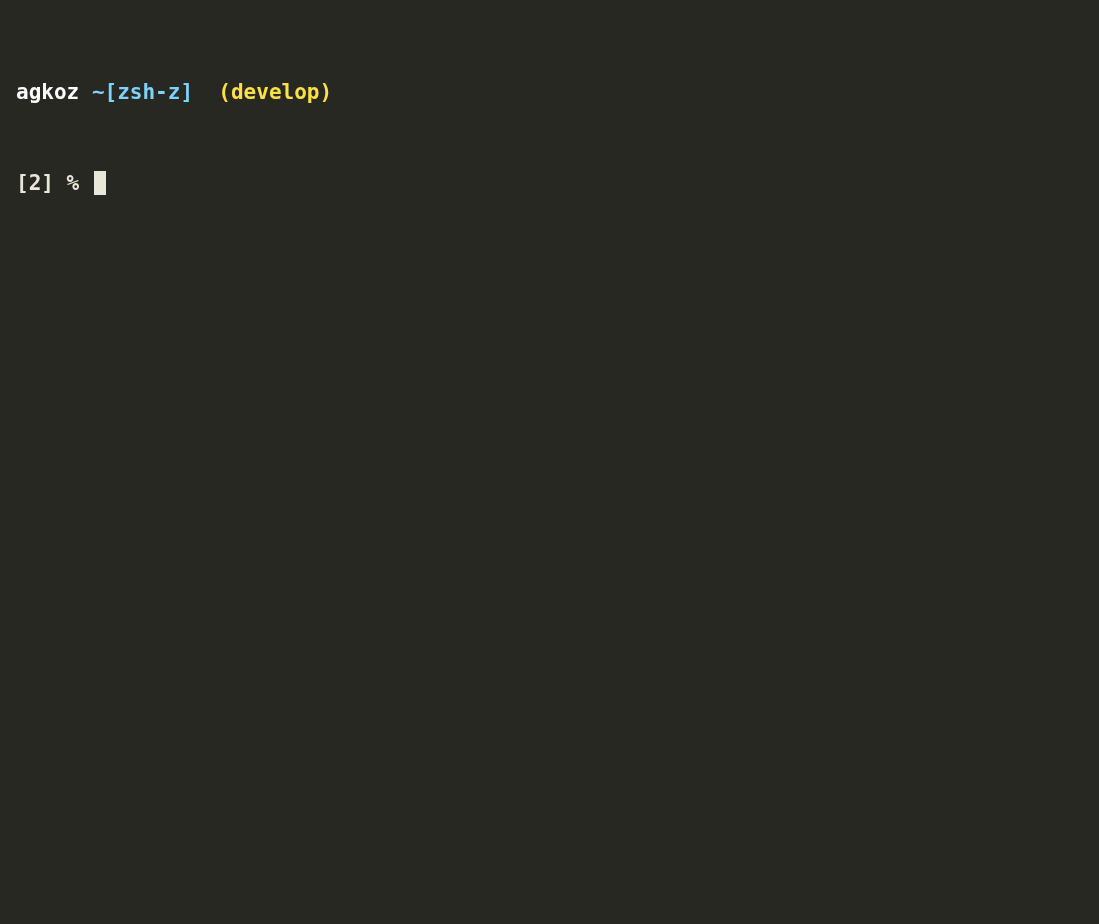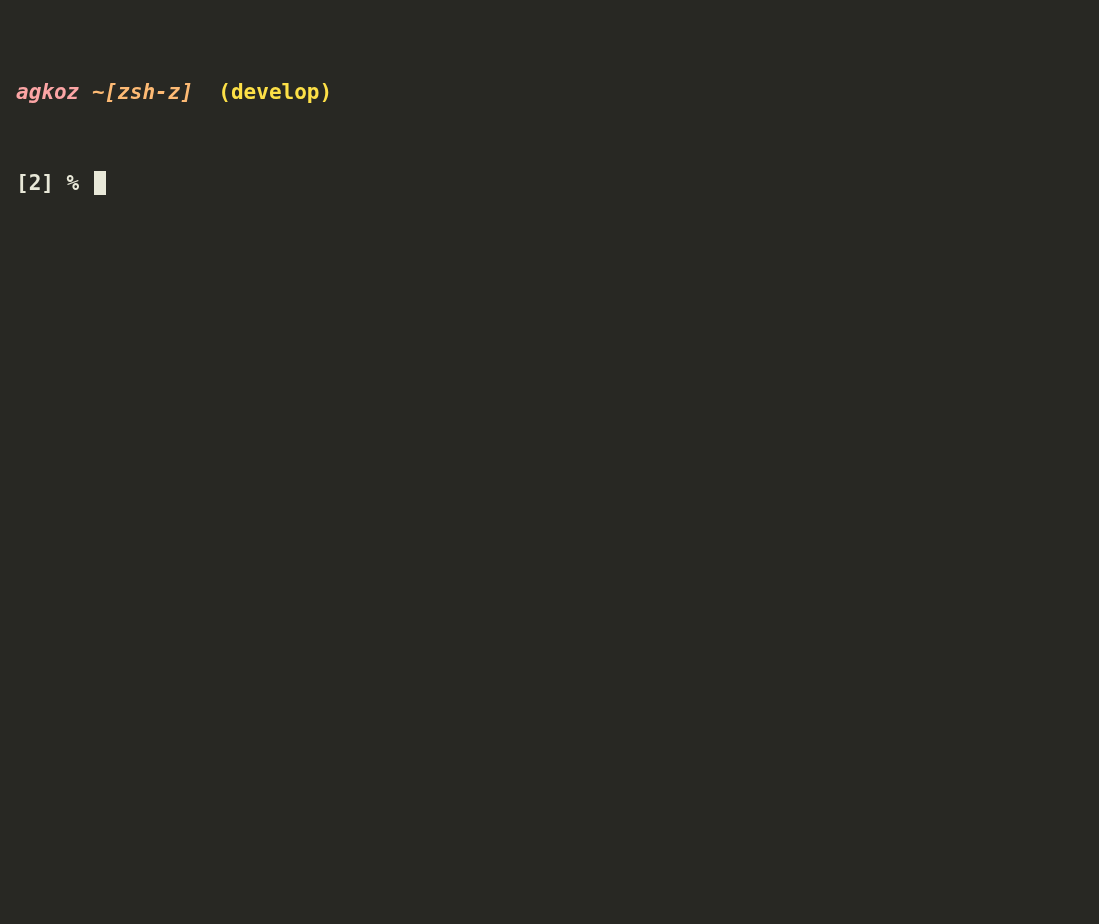--- a/index.html
+++ b/index.html
@@ -18,26 +18,24 @@
       overflow: hidden;
     }
     .terminal {
       white-space: pre;
       line-height: 1.45;
     }
     .line {
       display: block;
     }
     .username {
-      color: #fca5a5;
-      font-style: italic;
+      color: #ffffff;
     }
     .path {
-      color: #fdba74;
-      font-style: italic;
+      color: #7dd3fc;
     }
     .branch {
       color: #fde047;
     }
     .prompt-line {
       color: #e8e8d8;
     }
     .cursor {
       display: inline-block;
       width: 12px;

